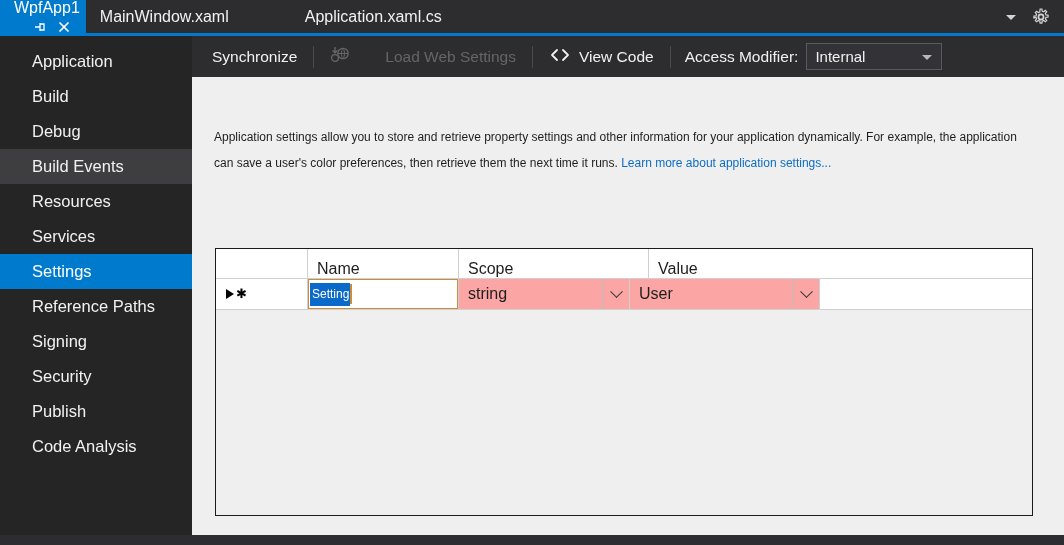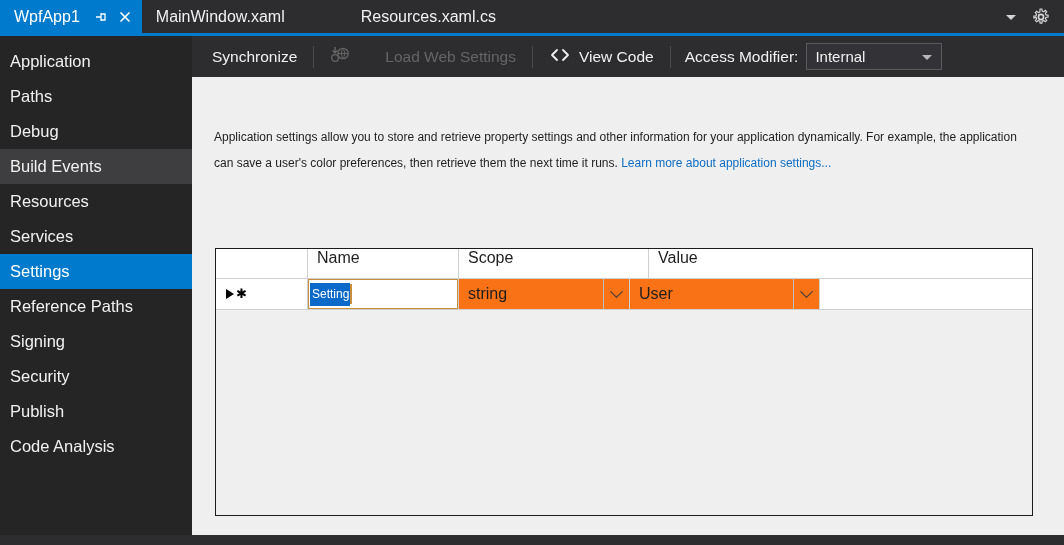--- a/index.html
+++ b/index.html
@@ -37,20 +37,21 @@
     padding: 0 14px;
     color: #f1f1f1;
     font-size: 16px;
     white-space: nowrap;
     cursor: default;
   }
   .tab.active {
     background: #007acc;
     color: #ffffff;
     padding-right: 6px;
+    flex-direction: column;
   }
   .tab-label { line-height: 1; }
 
   .tab-icons {
     display: flex;
     align-items: center;
     gap: 2px;
     margin-left: 10px;
   }
   .tab-icon {
@@ -97,21 +98,21 @@
     width: 192px;
     height: 509px;
     background: #252526;
     padding-top: 8px;
   }
   .side-item {
     position: relative;
     height: 35px;
     display: flex;
     align-items: center;
-    padding-left: 10px;
+    padding-left: 32px;
     color: #f1f1f1;
     font-size: 16.5px;
     cursor: pointer;
     white-space: nowrap;
   }
   .side-item.hover { background: #3e3e40; }
   .side-item.active { background: #007acc; color: #ffffff; }
   .side-item.active::after {
     content: "";
     position: absolute;
@@ -217,21 +218,21 @@
   }
 
   .grid-head {
     display: flex;
     height: 30px;
     background: #ffffff;
     border-bottom: 1px solid #d0d0d0;
   }
   .grid-head .hcell {
     display: flex;
-    align-items: flex-start;
+    align-items: flex-end;
     padding-left: 9px;
     font-size: 16px;
     color: #1e1e1e;
     border-right: 1px solid #d0d0d0;
     background: #ffffff;
     cursor: pointer;
     white-space: nowrap;
   }
   .grid-head .hcell.rowhdr { border-right: 1px solid #d0d0d0; }
   .grid-head .hcell:last-child { border-right: none; }
@@ -301,21 +302,21 @@
     padding: 1px 1px 2px 2px;
     line-height: 20px;
   }
   .caret-bar {
     width: 2px;
     height: 20px;
     background: #c98d3e;
   }
 
   .cell.combo {
-    background: #f97316;
+    background: #fca5a5;
     padding-left: 0 !important;
   }
   .combo-inner {
     flex: 1;
     display: flex;
     align-items: center;
     height: 100%;
     padding-left: 9px;
     cursor: pointer;
   }
@@ -370,21 +371,21 @@
           </svg>
         </span>
       </span>
     </div>
 
     <div class="tab doc">
       <span class="tab-label">MainWindow.xaml</span>
     </div>
 
     <div class="tab doc second">
-      <span class="tab-label">Resources.xaml.cs</span>
+      <span class="tab-label">Application.xaml.cs</span>
     </div>
 
     <div class="tabstrip-spacer"></div>
 
     <div class="tabstrip-right">
       <div class="ts-btn">
         <svg width="16" height="16" viewBox="0 0 16 16">
           <path d="M3 6 L8 11 L13 6 Z" fill="#d4d4d4"></path>
         </svg>
       </div>
@@ -398,21 +399,21 @@
   </div>
 
   <div class="tabstrip-underline-left"></div>
   <div class="tabstrip-underline"></div>
 
   <div class="sidebar">
     <div class="side-item">
       <span>Application</span>
     </div>
     <div class="side-item">
-      <span>Paths</span>
+      <span>Build</span>
     </div>
     <div class="side-item">
       <span>Debug</span>
     </div>
     <div class="side-item hover">
       <span>Build Events</span>
     </div>
     <div class="side-item">
       <span>Resources</span>
     </div>

